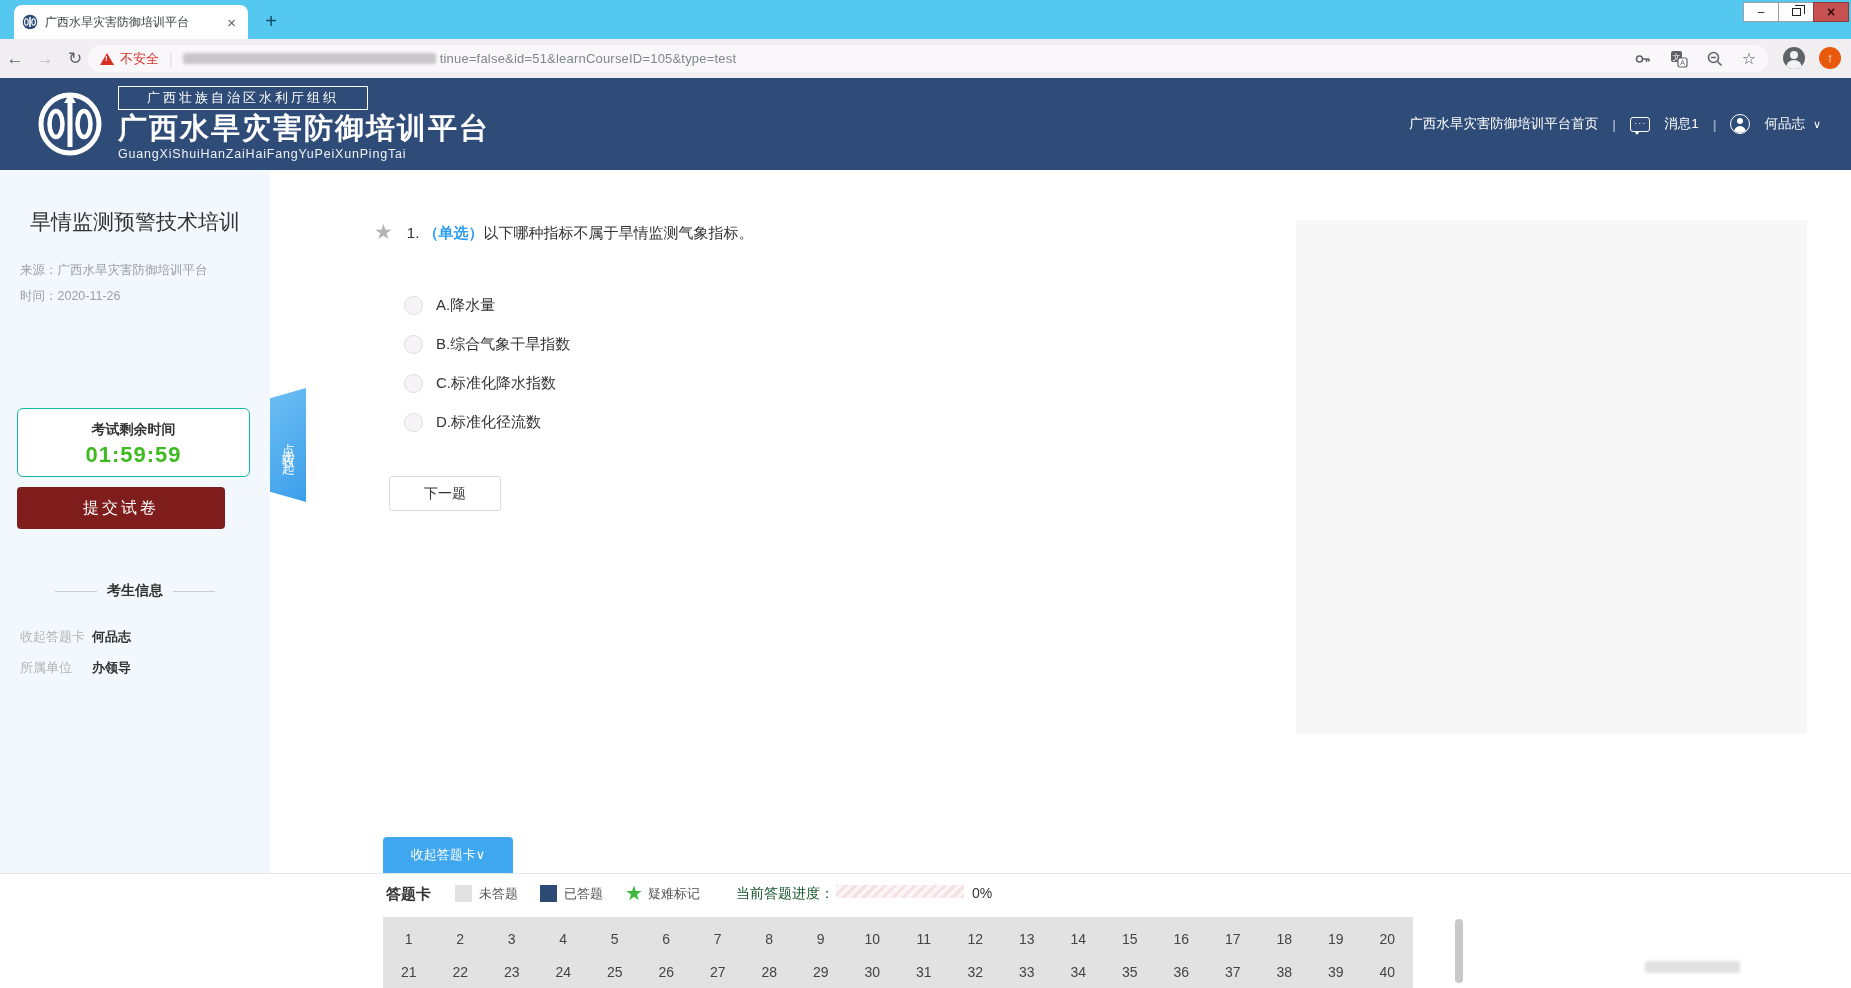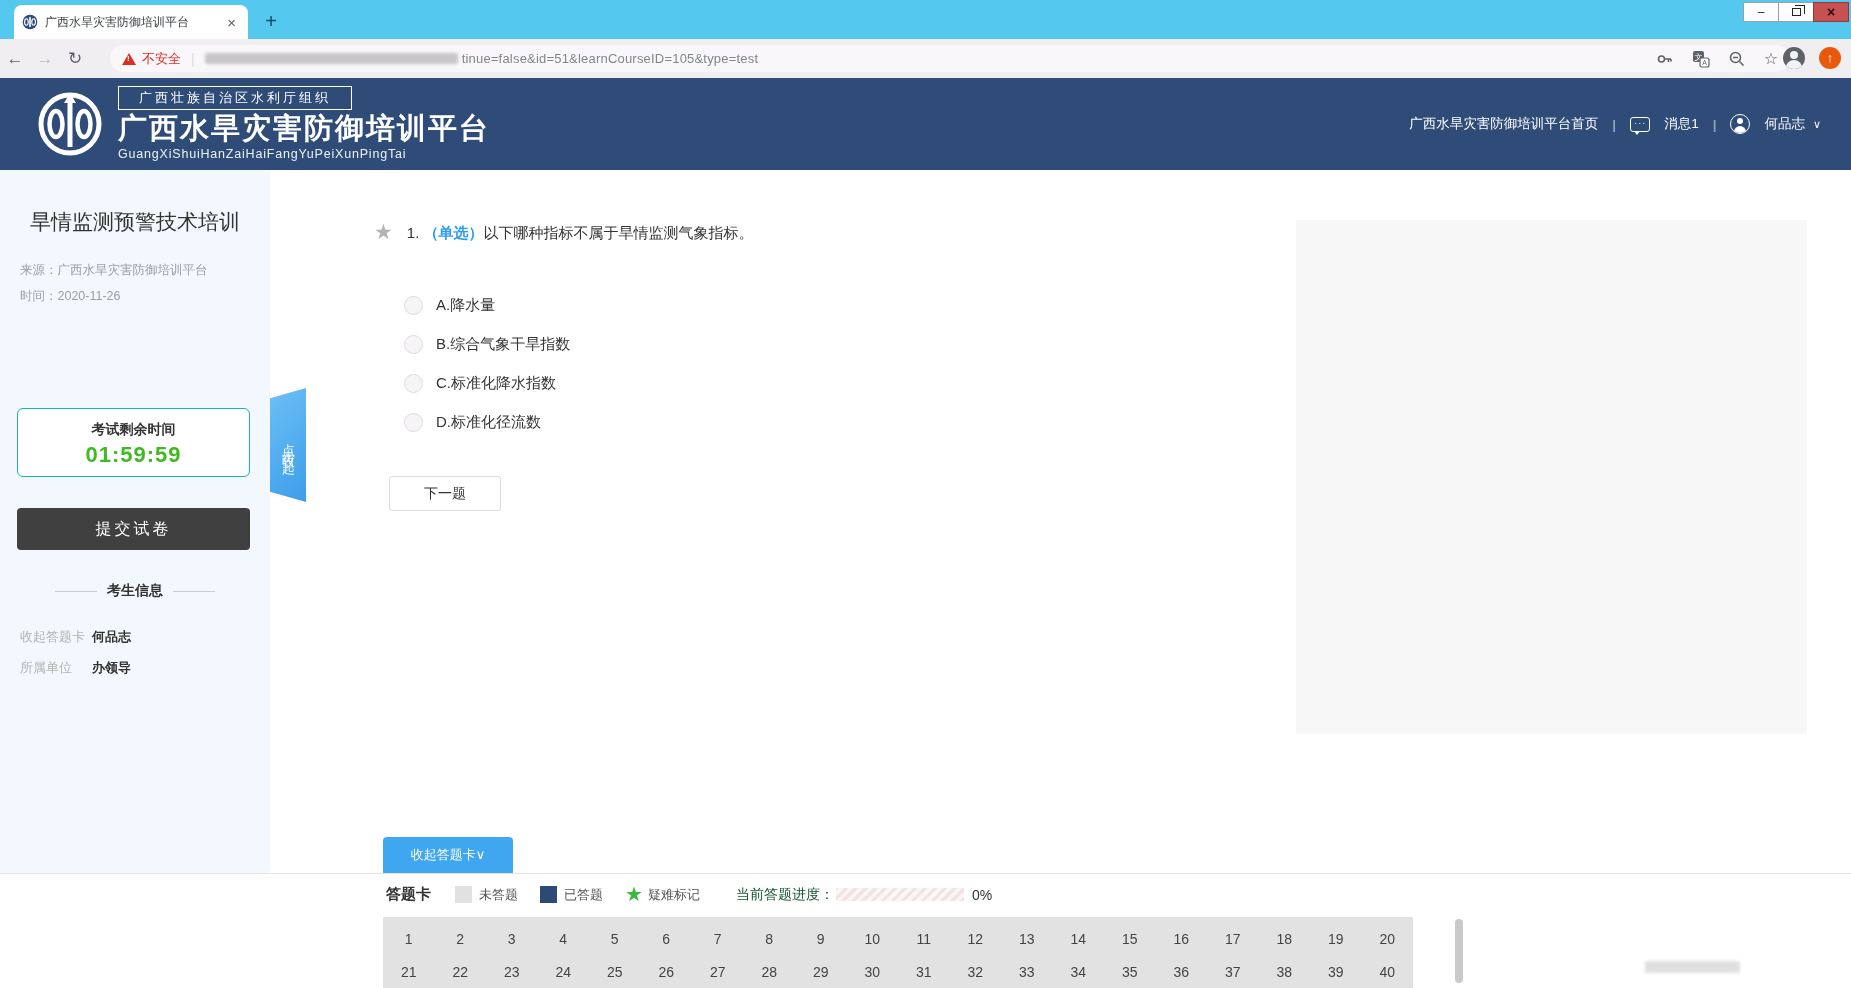--- a/index.html
+++ b/index.html
@@ -20,21 +20,21 @@
         background:#fdfdfd; border:1px solid #9aa0a6; font-size:12px; color:#222; margin-left:-1px; }
   .wc.close { background:#c75050; border-color:#8b3a3a; color:#2b0b0b; font-size:14px; font-weight:bold; }
   .restore-glyph { position:relative; width:9px; height:8px; border:1px solid #222; background:#fdfdfd; }
   .restore-glyph:before { content:""; position:absolute; left:2px; top:-4px; width:9px; height:8px;
         border:1px solid #222; border-bottom:none; border-left:none; }
 
   .toolbar { position:absolute; left:0; top:39px; width:1851px; height:39px; background:#f1eef1;
              display:flex; align-items:center; }
   .nav-ic { font-size:17px; color:#5f6368; width:30px; text-align:center; }
   .nav-ic.disabled { color:#b9bdc1; }
-  .urlpill { position:absolute; left:110px; top:6px; width:1680px; height:27px; background:#faf7fa;
+  .urlpill { position:absolute; left:88px; top:6px; width:1680px; height:27px; background:#faf7fa;
              border-radius:14px; display:flex; align-items:center; padding:0 12px; }
   .warn-tri { width:0; height:0; border-left:7px solid transparent; border-right:7px solid transparent;
               border-bottom:12px solid #d93025; position:relative; margin-right:6px; }
   .warn-tri:after { content:"!"; position:absolute; left:-2px; top:1px; font-size:8px; color:#fff; font-weight:bold; }
   .warn-text { color:#d93025; font-size:13px; margin-right:10px; }
   .url-sep { color:#dadce0; margin-right:10px; font-size:14px; }
   .url-blur { width:253px; height:11px; background:#c9c6c9; border-radius:2px; filter:blur(1.5px); margin-right:4px; }
   .url-tail { color:#80868b; font-size:13px; letter-spacing:0.2px; }
   .pill-icons { margin-left:auto; display:flex; align-items:center; gap:18px; }
   .tb-right { position:absolute; right:10px; top:8px; display:flex; align-items:center; gap:14px; }
@@ -42,21 +42,21 @@
   .avatar-btn:before { content:""; position:absolute; left:7px; top:4px; width:8px; height:8px; border-radius:50%; background:#f1f3f4; }
   .avatar-btn:after { content:""; position:absolute; left:3px; top:13px; width:16px; height:10px; border-radius:8px 8px 0 0; background:#f1f3f4; }
   .update-btn { width:22px; height:22px; border-radius:50%; background:#e8590c; color:#fff; font-size:13px;
                 font-weight:bold; text-align:center; line-height:22px; }
   .star-ic { font-size:16px; color:#5f6368; }
 
   
   .appheader { position:absolute; left:0; top:78px; width:1851px; height:92px; background:#2e4c77; }
   .logo { position:absolute; left:36px; top:11px; }
   .brand { position:absolute; left:118px; top:8px; color:#fff; }
-  .org-badge { display:inline-block; border:1px solid #fff; padding:2px 20px; font-size:13px;
+  .org-badge { display:inline-block; border:1px solid #fff; padding:2px 28px; font-size:13px;
                letter-spacing:3px; margin-bottom:3px; }
   .brand-title { font-size:29px; font-weight:bold; letter-spacing:2px; line-height:1.1; }
   .brand-pinyin { font-size:12.5px; letter-spacing:0.8px; color:rgba(255,255,255,0.92); margin-top:2px; }
   .hnav { position:absolute; right:30px; top:0; height:92px; display:flex; align-items:center;
           color:#fff; font-size:13.5px; gap:14px; }
   .hnav-sep { color:#8fa2bd; font-weight:bold; }
   .chat-ic { width:20px; height:15px; border:1.5px solid #fff; border-radius:3px; position:relative;
              font-size:9px; line-height:11px; text-align:center; letter-spacing:1px; }
   .chat-ic:after { content:""; position:absolute; left:3px; bottom:-4px; border-left:3px solid transparent;
              border-right:3px solid transparent; border-top:4px solid #fff; }
@@ -69,21 +69,21 @@
   .sidebar { position:absolute; left:0; top:170px; width:270px; height:703px; background:#f2f8fd; }
   .course-title { margin-top:38px; text-align:center; font-size:21px; color:#333; }
   .meta { margin:0 0 0 20px; color:#9aa0a6; font-size:12.5px; }
   .meta.src { margin-top:26px; }
   .meta.date { margin-top:9px; }
   .rules { margin:18px 16px 0 16px; color:#e12828; font-size:13px; line-height:1.7; }
   .timer-card { position:absolute; left:17px; top:238px; width:233px; height:69px; background:#fff;
                 border:1px solid #14b8a6; border-radius:6px; text-align:center; padding-top:12px; }
   .timer-label { font-size:14px; font-weight:bold; color:#333; }
   .timer-value { font-size:22px; font-weight:bold; color:#3fba22; margin-top:3px; letter-spacing:1px; }
-  .submit-btn { position:absolute; left:17px; top:338px; width:233px; height:42px; background:#404040;
+  .submit-btn { position:absolute; left:17px; top:317px; width:208px; height:42px; background:#7f1d1d;
                 border:none; border-radius:4px; color:#fff; font-size:16px; letter-spacing:3px; cursor:pointer;
                 font-family:inherit; }
   .examinee-hd { position:absolute; left:0; top:412px; width:270px; display:flex; align-items:center;
                  justify-content:center; gap:10px; }
   .examinee-hd .line { width:42px; height:1px; background:#ccc; }
   .examinee-hd .txt { font-size:14px; font-weight:bold; color:#333; }
   .info-row { position:absolute; left:20px; width:230px; display:flex; font-size:13px; }
   .info-row .lbl { color:#b3b3b3; width:68px; }
   .info-row .val { color:#333; font-weight:bold; margin-left:4px; }
 
@@ -106,21 +106,21 @@
               border:1px solid #dcdcdc; border-radius:3px; font-size:14px; color:#333; cursor:pointer;
               font-family:inherit; }
   .gray-panel { position:absolute; left:1296px; top:220px; width:511px; height:514px; background:#f7f7f7; }
 
   
   .card-toggle { position:absolute; left:383px; top:837px; width:130px; height:36px; background:#3fa7f0;
                  border:none; border-radius:4px 4px 0 0; color:#fff; font-size:13px; cursor:pointer;
                  font-family:inherit; }
   .answer-panel { position:absolute; left:0; top:873px; width:1851px; height:115px; background:#fff;
                   border-top:1px solid #e5e5e5; }
-  .legend { position:absolute; left:386px; top:11px; display:flex; align-items:center; }
+  .legend { position:absolute; left:386px; top:11px; display:flex; align-items:flex-start; }
   .legend-title { font-size:15px; font-weight:bold; color:#333; margin-right:24px; }
   .swatch { width:17px; height:17px; margin-right:7px; }
   .swatch.unanswered { background:#e1e1e1; }
   .swatch.answered { background:#2c4a73; }
   .legend-lbl { font-size:13px; color:#555; margin-right:22px; }
   .flag-star { color:#3cb83c; font-size:20px; margin-right:5px; line-height:17px; }
   .progress-lbl { font-size:14px; color:#14532d; margin-left:14px; }
   .progress-bar { width:128px; height:13px; margin:0 8px 0 2px;
                   background:repeating-linear-gradient(-45deg,#f3e2e2 0 3px,#fbf5f5 3px 7px); }
   .progress-val { font-size:14px; color:#333; }

